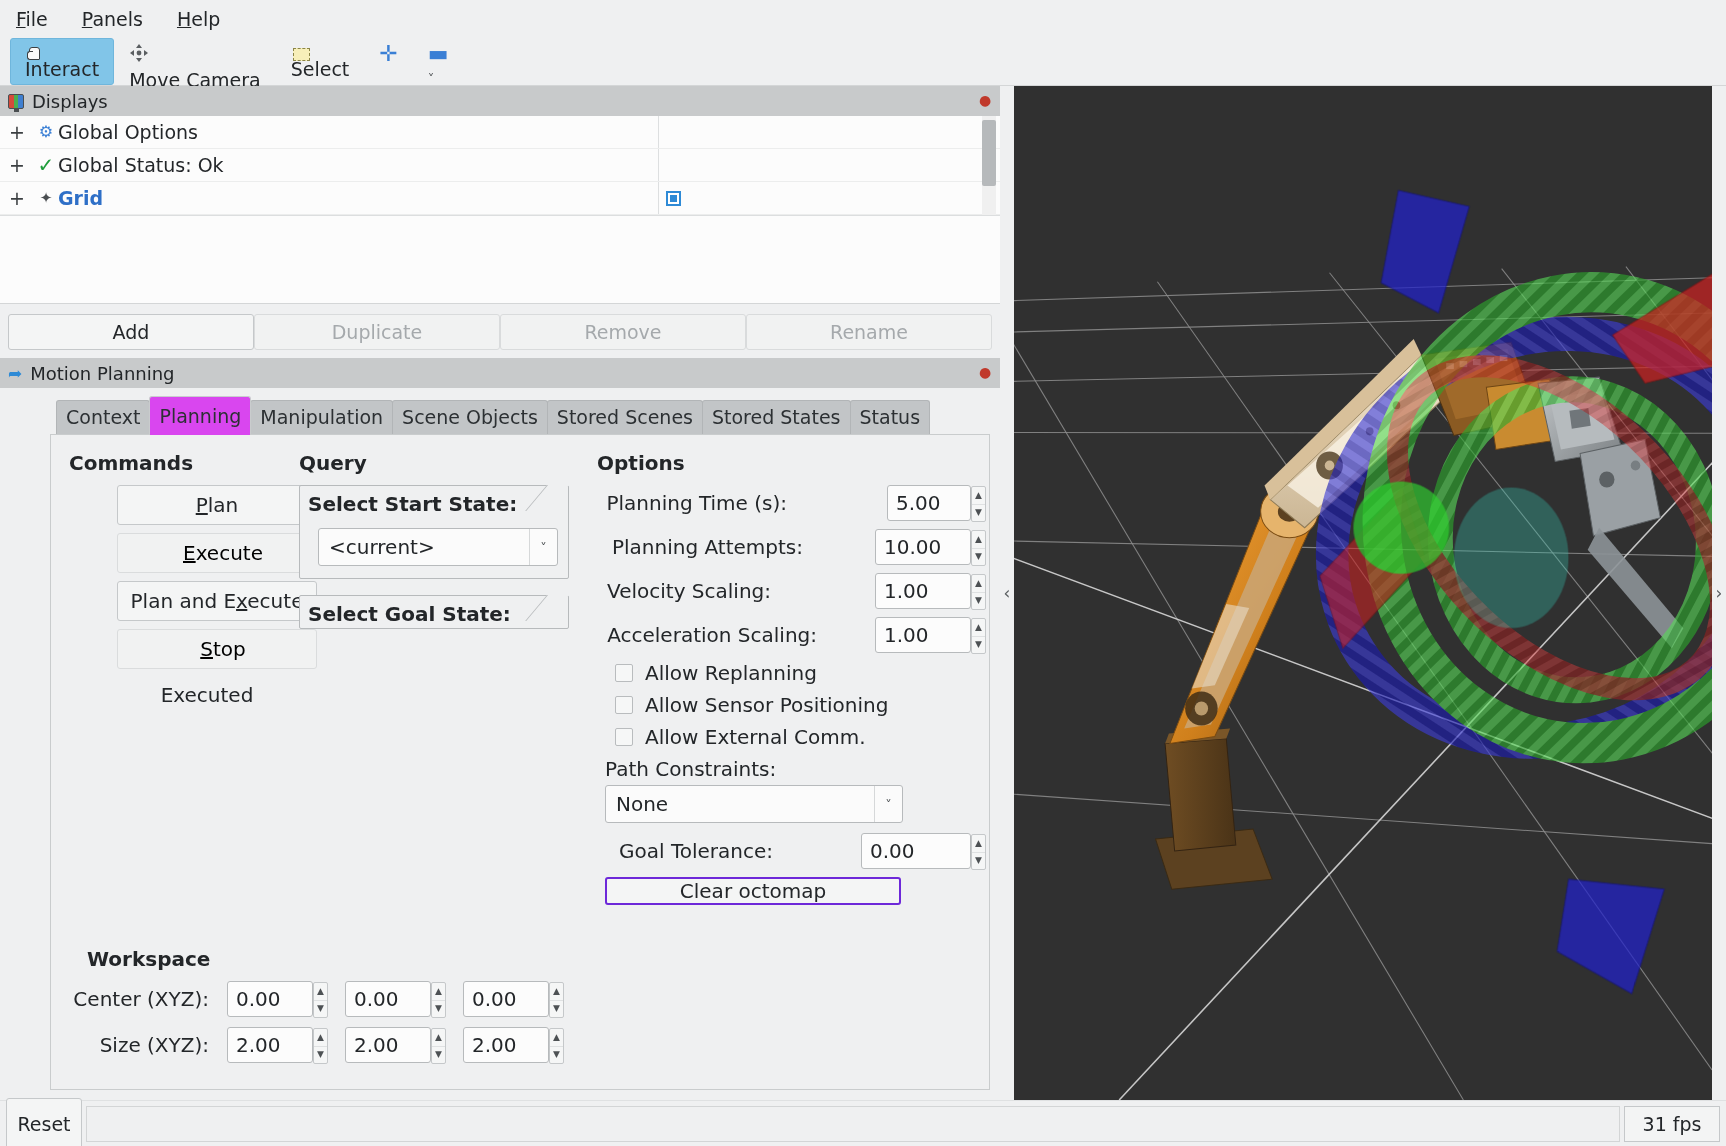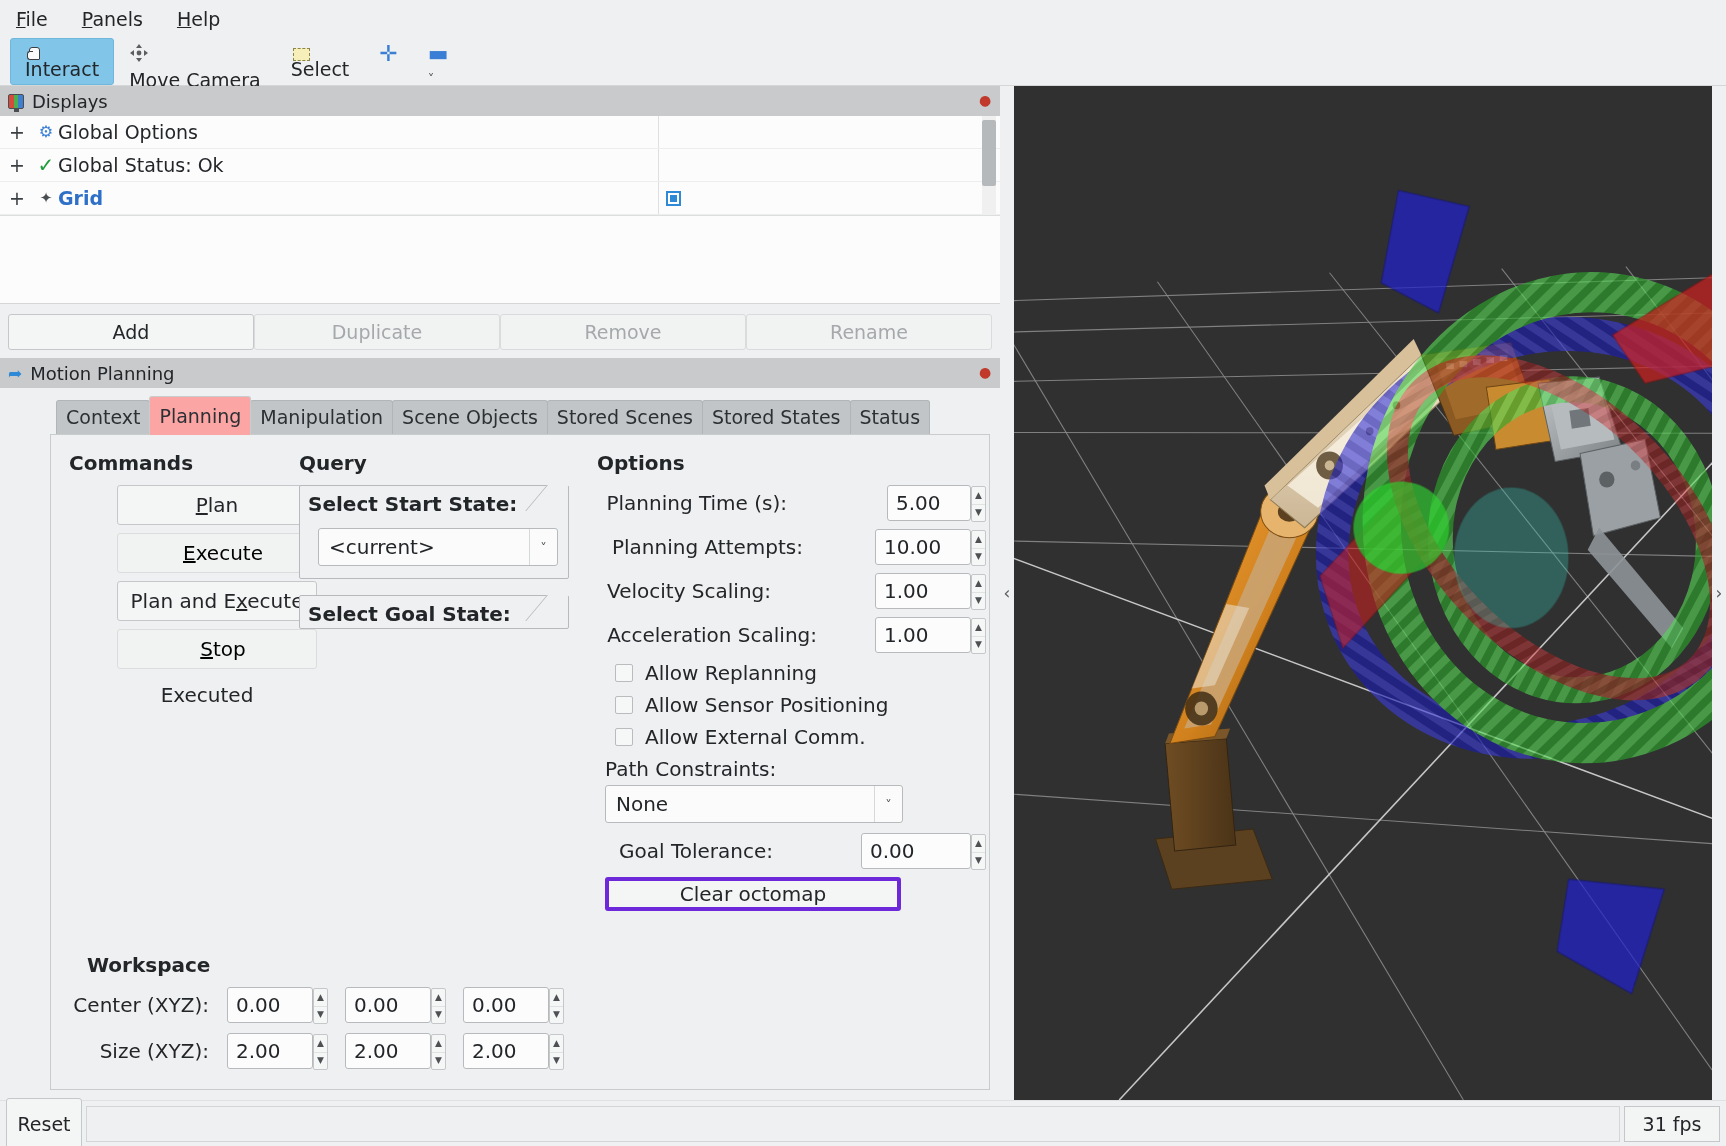--- a/index.html
+++ b/index.html
@@ -239,21 +239,21 @@
     border: 1px solid #b2b5b7;
     border-bottom: none;
     padding: 5px 9px 6px 9px;
     font-size: 19px;
     color: #2c3033;
     margin-right: -1px;
     border-radius: 3px 3px 0 0;
     cursor: default;
   }
   .tab.active {
-    background: #fca5a5;
+    background: #d946ef;
     border-color: #c9cccd;
     padding: 8px 9px 8px 9px;
     position: relative; z-index: 2;
     margin-bottom: -1px;
   }
   .tab-panel {
     flex: 1;
     border: 1px solid #c9cccd;
     background: #eff0f1;
     padding: 16px 18px;
@@ -386,23 +386,23 @@
     background: #f6f7f7;
     border-radius: 2px;
   }
   .opt-block-label { font-size: 20px; margin: 6px 0 4px 8px; }
   .wide-combo {
     margin-left: 8px;
     width: 298px;
   }
   .clear-btn {
     margin-left: 8px;
-    width: 296px; height: 34px;
+    width: 296px; height: 28px;
     background: #f4f5f5;
-    border: 4px solid #6d28d9;
+    border: 2px solid #6d28d9;
     border-radius: 3px;
     font-size: 20px;
     display: flex; align-items: center; justify-content: center;
     cursor: default;
   }
 
   
   .workspace { margin-top: 42px; }
   .ws-row { display: flex; align-items: center; margin-bottom: 10px; }
   .ws-label { width: 150px; font-size: 20px; text-align: right; padding-right: 10px; }

